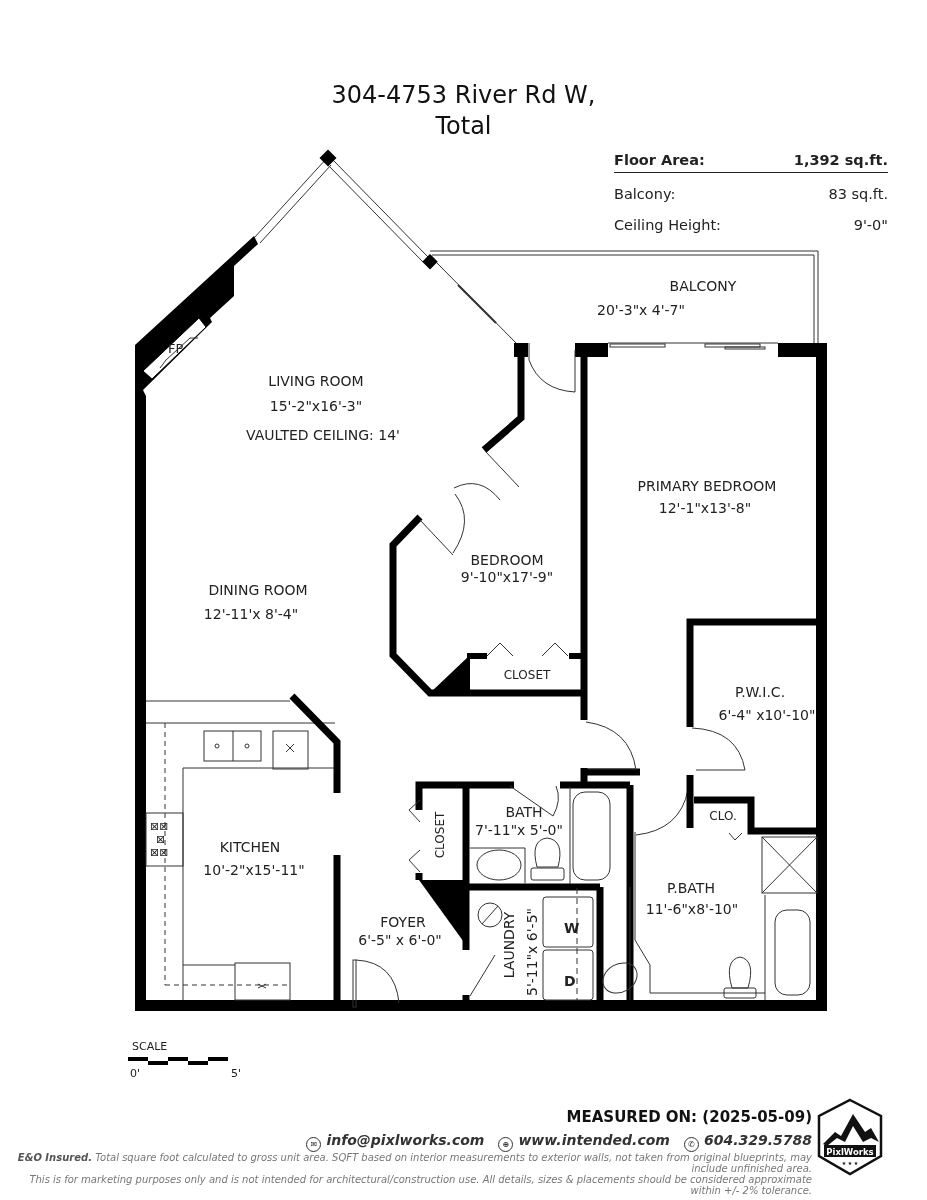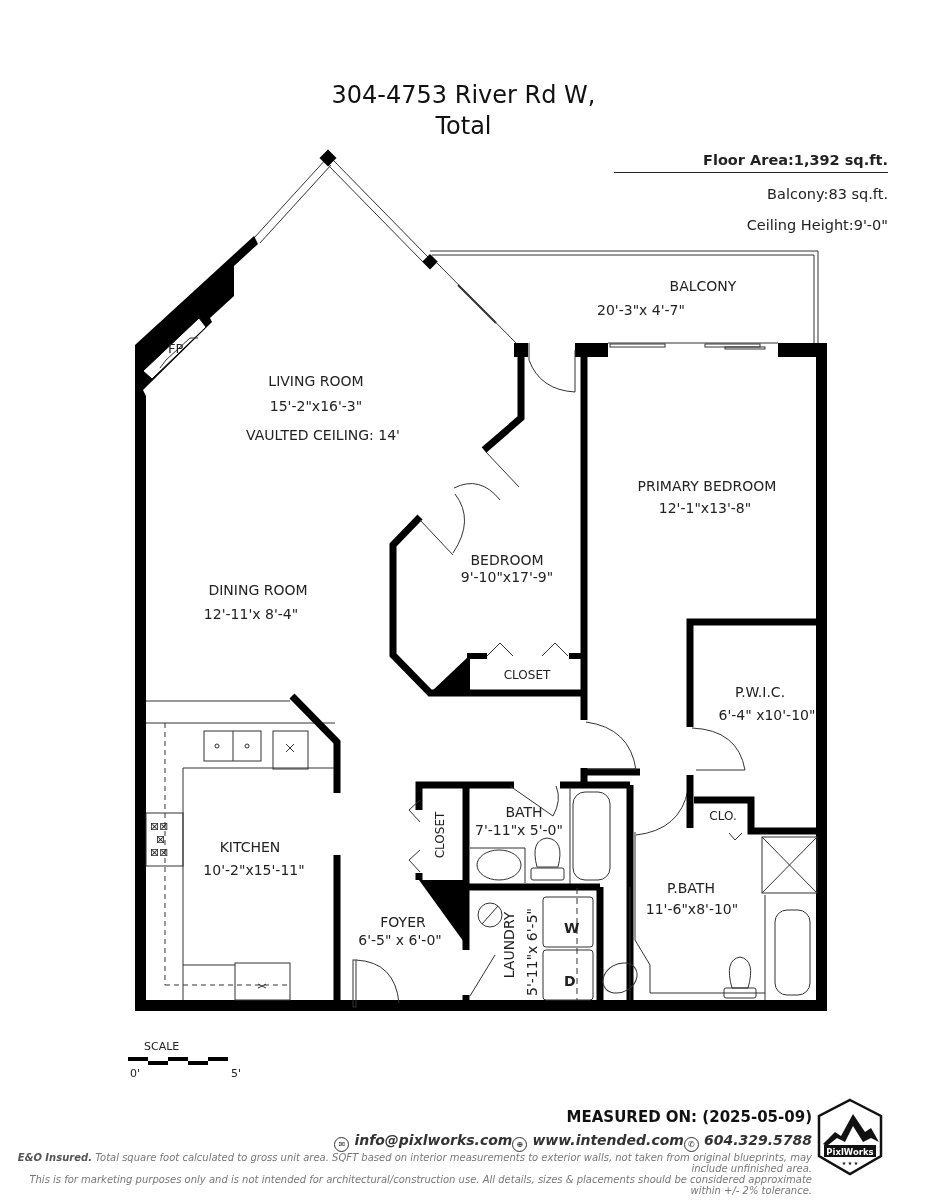--- a/index.html
+++ b/index.html
@@ -1,29 +1,29 @@
 <!DOCTYPE html>
 <html><head>
 <meta charset="utf-8">
 <style>
   html, body { margin: 0; padding: 0; background: #ffffff; }
   body { width: 927px; height: 1200px; position: relative; overflow: hidden; font-family: "DejaVu Sans", "Liberation Sans", sans-serif; color: #111; }
   .title { position: absolute; left: 0; width: 927px; top: 56px; text-align: center; font-weight: normal; font-size: 24px; line-height: 31px; color: #111; margin-top: 24px; }
   .stats { position: absolute; left: 604px; top: 148px; width: 284px; font-size: 14.5px; color: #222; }
-  .stats .row { display: flex; justify-content: flex-end; height: 31px; align-items: center; margin-left: 10px; }
+  .stats .row { display: flex; justify-content: space-between; height: 31px; align-items: center; margin-left: 10px; }
   .stats .row.head { font-weight: bold; border-bottom: 1.5px solid #222; height: 24px; margin-bottom: 5px; }
   .plan { position: absolute; left: 0; top: 0; }
   .plan text { font-family: "DejaVu Sans", "Liberation Sans", sans-serif; fill: #222; }
   .scale { position: absolute; left: 128px; top: 1040px; font-size: 11px; color: #222; }
-  .scale-label { position: absolute; left: 16px; top: 0; }
+  .scale-label { position: absolute; left: 4px; top: 0; }
   .scale-bar { position: absolute; left: 0; top: 16px; width: 110px; height: 10px; }
   .scale-0 { position: absolute; left: 2px; top: 27px; }
   .scale-5 { position: absolute; left: 103px; top: 27px; }
   .measured { position: absolute; right: 115px; top: 1108px; font-weight: bold; font-size: 15px; color: #111; }
-  .contact { position: absolute; right: 115px; top: 1132px; font-style: italic; font-weight: bold; font-size: 14px; color: #333; display: flex; align-items: center; }
+  .contact { position: absolute; right: 115px; top: 1132px; font-style: italic; font-weight: bold; font-size: 14px; color: #333; display: flex; gap: 14px; align-items: center; }
   .contact span.ic { display: inline-block; width: 13px; height: 13px; border: 1.6px solid #333; border-radius: 50%; font-size: 8px; line-height: 13px; text-align: center; font-style: normal; margin-right: 5px; vertical-align: -2px; }
   .disclaimer { position: absolute; right: 115px; top: 1152px; font-size: 10px; color: #777; font-style: italic; text-align: right; line-height: 11px; }
   .disclaimer b { color: #555; font-weight: bold; }
   .logo { position: absolute; left: 815px; top: 1098px; width: 70px; height: 78px; }
 </style>
 </head>
 <body>
 
 <div class="title">
   <div>304-4753 River Rd W,</div>

